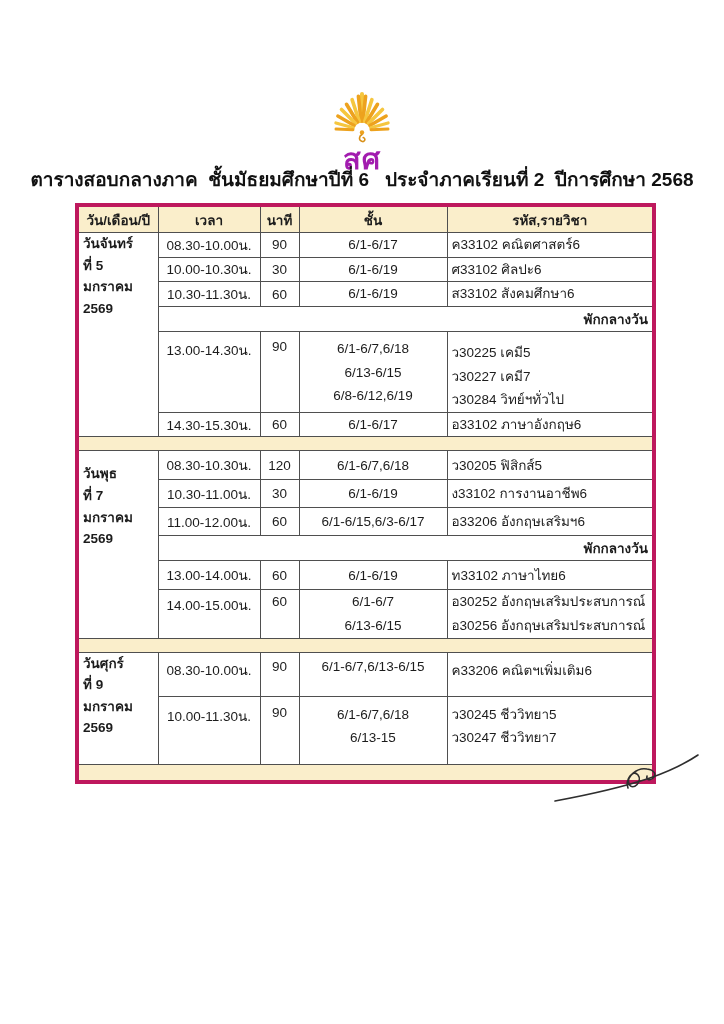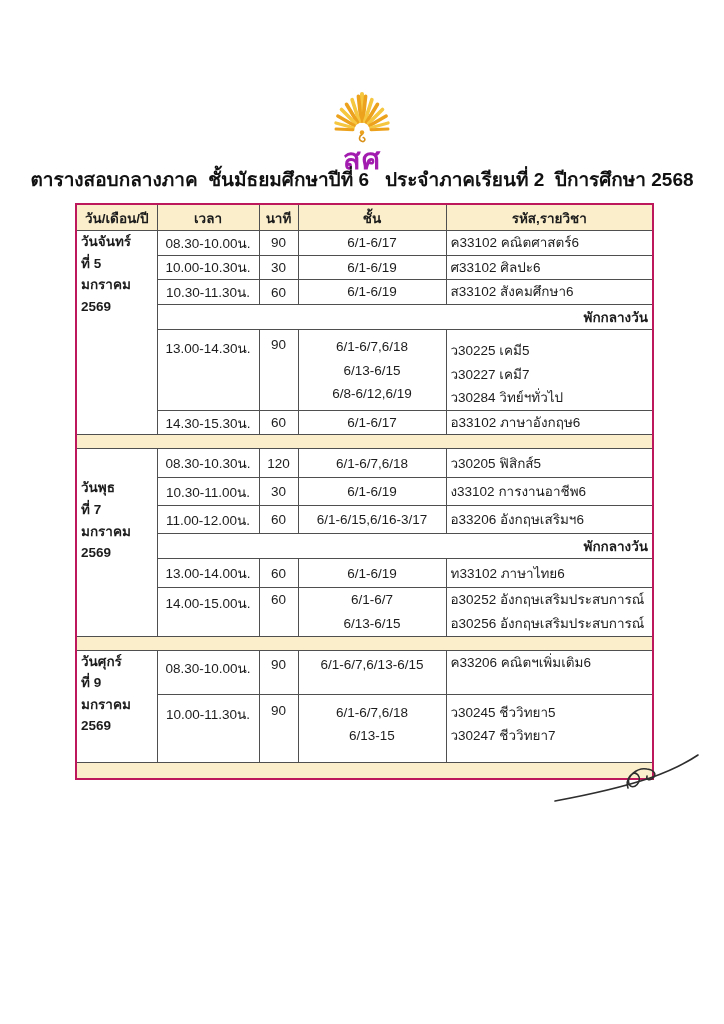--- a/index.html
+++ b/index.html
@@ -14,21 +14,21 @@
     position:absolute;top:164px;left:0;width:724px;text-align:center;
     font-size:19px;font-weight:bold;color:#111;white-space:pre;
   }
   table.exam{
     position:absolute;left:75px;top:203px;border-collapse:collapse;table-layout:fixed;
     width:577px;
   }
   table.exam td, table.exam th{
     border:1px solid #4f4f4f;font-size:13.5px;padding:0 4px;overflow:hidden;
   }
-  table.exam{border:2px solid #be185d;}
+  table.exam{border:4px solid #be185d;}
   th{background:#faeecb;font-weight:bold;font-size:14px;height:25px;}
   td.c-day{
     font-weight:bold;vertical-align:top;padding:6px 4px 0 7px;line-height:1.6;font-size:14px;
   }
   td.c-time{text-align:center;}
   td.c-min{text-align:center;}
   td.c-class{text-align:center;line-height:1.75;}
   td.c-subj{text-align:left;padding-left:10px;line-height:1.75;}
   td.vtop{vertical-align:top;padding-top:3px;}
   td.lunch{text-align:right;font-weight:bold;height:24px;}
@@ -130,40 +130,40 @@
     <td class="c-class">6/1-6/17</td>
     <td class="c-subj">อ33102 ภาษาอังกฤษ6</td>
   </tr>
 
   <tr class="sep">
         <td colspan="5"></td>
       </tr>
 
   <tr style="height:29px">
     <td class="c-day" rowspan="6">
-      <div style="margin-top:28px">วันพุธ</div>
+      <div style="margin-top:12px">วันพุธ</div>
       <div>ที่ 7</div>
       <div>มกราคม</div>
       <div>2569</div>
     </td>
     <td class="c-time">08.30-10.30น.</td>
     <td class="c-min">120</td>
     <td class="c-class">6/1-6/7,6/18</td>
     <td class="c-subj">ว30205 ฟิสิกส์5</td>
   </tr>
   <tr style="height:28px">
     <td class="c-time">10.30-11.00น.</td>
     <td class="c-min">30</td>
     <td class="c-class">6/1-6/19</td>
     <td class="c-subj">ง33102 การงานอาชีพ6</td>
   </tr>
   <tr style="height:28px">
     <td class="c-time">11.00-12.00น.</td>
     <td class="c-min">60</td>
-    <td class="c-class">6/1-6/15,6/16-3/17</td>
+    <td class="c-class">6/1-6/15,6/3-6/17</td>
     <td class="c-subj">อ33206 อังกฤษเสริมฯ6</td>
   </tr>
   <tr style="height:25px">
     <td class="lunch" colspan="4">พักกลางวัน</td>
   </tr>
   <tr style="height:29px">
     <td class="c-time">13.00-14.00น.</td>
     <td class="c-min">60</td>
     <td class="c-class">6/1-6/19</td>
     <td class="c-subj">ท33102 ภาษาไทย6</td>
@@ -188,21 +188,21 @@
   <tr style="height:44px">
     <td class="c-day" rowspan="2">
       <div>วันศุกร์</div>
       <div>ที่ 9</div>
       <div>มกราคม</div>
       <div>2569</div>
     </td>
     <td class="c-time vtop" style="padding-top:6px">08.30-10.00น.</td>
     <td class="c-min vtop" style="padding-top:6px">90</td>
     <td class="c-class vtop" style="padding-top:2px">6/1-6/7,6/13-6/15</td>
-    <td class="c-subj vtop" style="">ค33206 คณิตฯเพิ่มเติม6</td>
+    <td class="c-subj vtop" style="padding-top:6px">ค33206 คณิตฯเพิ่มเติม6</td>
   </tr>
   <tr style="height:68px">
     <td class="c-time vtop" style="padding-top:8px">10.00-11.30น.</td>
     <td class="c-min vtop" style="padding-top:8px">90</td>
     <td class="c-class vtop" style="padding-top:6px">
       <div>6/1-6/7,6/18</div>
       <div>6/13-15</div>
     </td>
     <td class="c-subj vtop" style="padding-top:6px">
       <div>ว30245 ชีววิทยา5</div>

